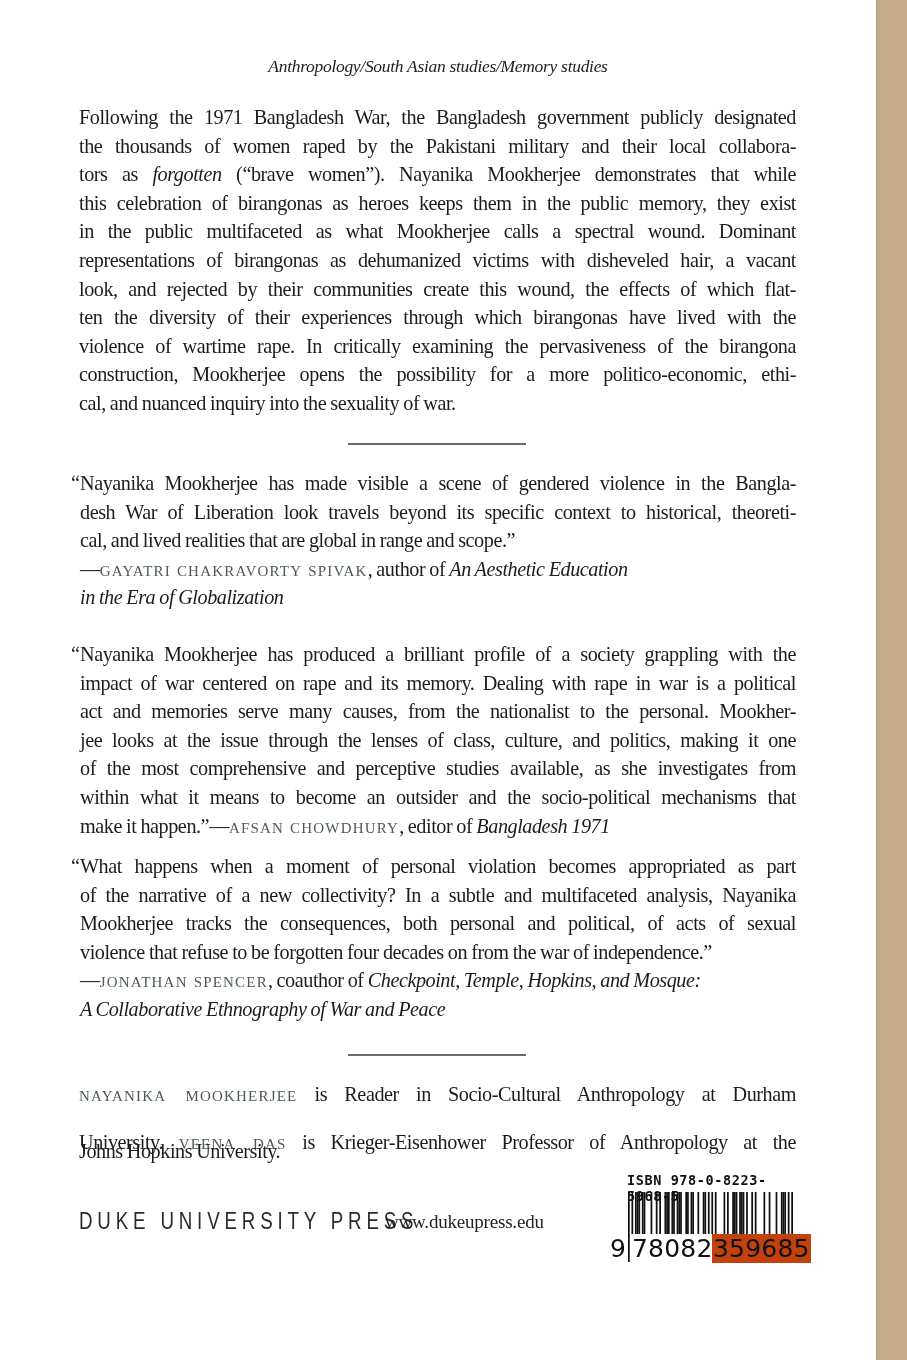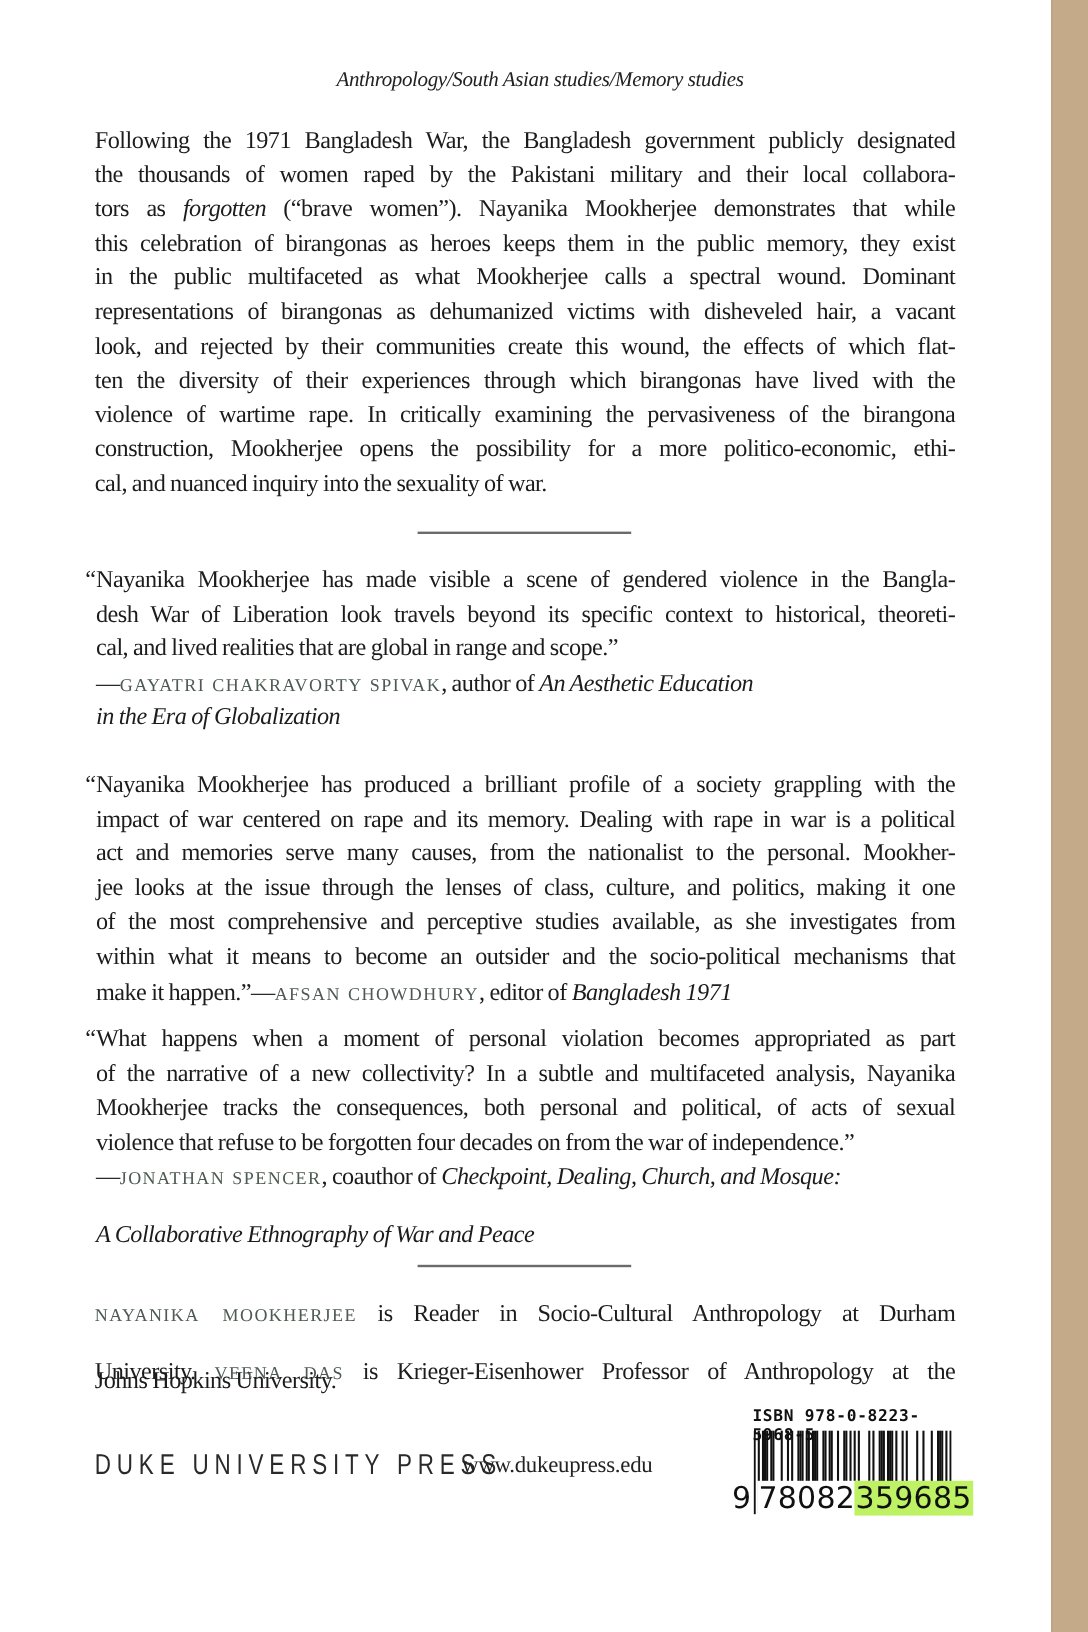--- a/index.html
+++ b/index.html
@@ -12,21 +12,21 @@
   .spine {
     position: absolute; left: 876px; top: 0; width: 31px; height: 1360px;
     background: #c5aa89;
     box-shadow: inset 1px 0 0 #b89c7a;
   }
   .page { position: absolute; left: 0; top: 0; width: 876px; height: 1360px; }
 
   .category {
     position: absolute; left: 0; width: 876px; top: 56px;
     text-align: center; font-style: italic; font-size: 17.5px;
-    letter-spacing: -0.3px; color: #222; padding-left: 12px;
+    letter-spacing: -0.3px; color: #222;
   }
 
   .line {
     position: absolute; left: 79px; width: 717px;
     font-size: 20.2px; line-height: 28px; height: 28px;
     white-space: nowrap; text-align: justify; text-align-last: justify;
     letter-spacing: -0.45px; word-spacing: -0.5px;
   }
   .line.last { text-align-last: left; }
   .line.q { left: 80px; width: 716px; }
@@ -57,21 +57,21 @@
 
   .barcode-box { position: absolute; left: 614px; top: 1172px; width: 186px; height: 100px; }
   .isbn-text {
     position: absolute; left: 13px; top: 0px;
     font-family: "DejaVu Sans Mono", "Liberation Mono", monospace;
     font-size: 13.5px; font-weight: bold; letter-spacing: 0.6px; color: #111;
   }
   .bars { position: absolute; left: 14px; top: 20px; width: 165px; height: 70px; }
   .ean-first { position: absolute; left: -4px; top: 62px; font-family: "DejaVu Sans", sans-serif; font-size: 25px; color:#111;}
   .ean-g1 { position: absolute; left: 17px; top: 62px; font-family: "DejaVu Sans", sans-serif; font-size: 25px; letter-spacing: 0.2px; color:#111; background:#fff; padding: 0 1px;}
-  .ean-g2 { position: absolute; left: 98px; top: 62px; font-family: "DejaVu Sans", sans-serif; font-size: 25px; letter-spacing: 0.2px; color:#111; background:#bef264; padding: 0 1px;}
+  .ean-g2 { position: absolute; left: 98px; top: 62px; font-family: "DejaVu Sans", sans-serif; font-size: 25px; letter-spacing: 0.2px; color:#111; background:#c2410c; padding: 0 1px;}
 </style>
 </head>
 <body>
 
 <div class="page">
   <div class="category">Anthropology/South Asian studies/Memory studies</div>
 
   <div id="desc">
       <div class="line" style="top: 103px;">Following the 1971 Bangladesh War, the Bangladesh government publicly designated</div>
       <div class="line" style="top: 131.6px;">the thousands of women raped by the Pakistani military and their local collabora-</div>
@@ -103,22 +103,22 @@
         <div class="line q" style="top: 725.8px;">jee looks at the issue through the lenses of class, culture, and politics, making it one</div>
         <div class="line q" style="top: 754.4px;">of the most comprehensive and perceptive studies available, as she investigates from</div>
         <div class="line q" style="top: 783px;">within what it means to become an outsider and the socio-political mechanisms that</div>
         <div class="line q last" style="top: 811.6px;">make it happen.”—<span class="sc">Afsan Chowdhury</span>, editor of <span class="it">Bangladesh 1971</span></div>
       </div>
       <div>
         <div class="line q" style="top: 852px;"><span class="hang">“</span>What happens when a moment of personal violation becomes appropriated as part</div>
         <div class="line q" style="top: 880.6px;">of the narrative of a new collectivity? In a subtle and multifaceted analysis, Nayanika</div>
         <div class="line q" style="top: 909.2px;">Mookherjee tracks the consequences, both personal and political, of acts of sexual</div>
         <div class="line q last" style="top: 937.8px;">violence that refuse to be forgotten four decades on from the war of independence.”</div>
-        <div class="line q last" style="top: 966.4px;">—<span class="sc">Jonathan Spencer</span>, coauthor of <span class="it">Checkpoint, Dealing, Church, and Mosque:</span></div>
-        <div class="line q last" style="top: 995px; margin-top: 20px;"><span class="it">A Collaborative Ethnography of War and Peace</span></div>
+        <div class="line q last" style="top: 966.4px;">—<span class="sc">Jonathan Spencer</span>, coauthor of <span class="it">Checkpoint, Temple, Hopkins, and Mosque:</span></div>
+        <div class="line q last" style="top: 995px;"><span class="it">A Collaborative Ethnography of War and Peace</span></div>
       </div>
     </div>
 
   <div class="divider" style="top:1054px"></div>
 
   <div id="bios">
       <div class="line" style="top: 1080px;"><span class="sc">Nayanika Mookherjee</span> is Reader in Socio-Cultural Anthropology at Durham</div>
       <div class="line" style="top: 1108.6px; margin-top: 19px;">University. <span class="sc">Veena Das</span> is Krieger-Eisenhower Professor of Anthropology at the</div>
       <div class="line last" style="top: 1137.2px;">Johns Hopkins University.</div>
     </div>

